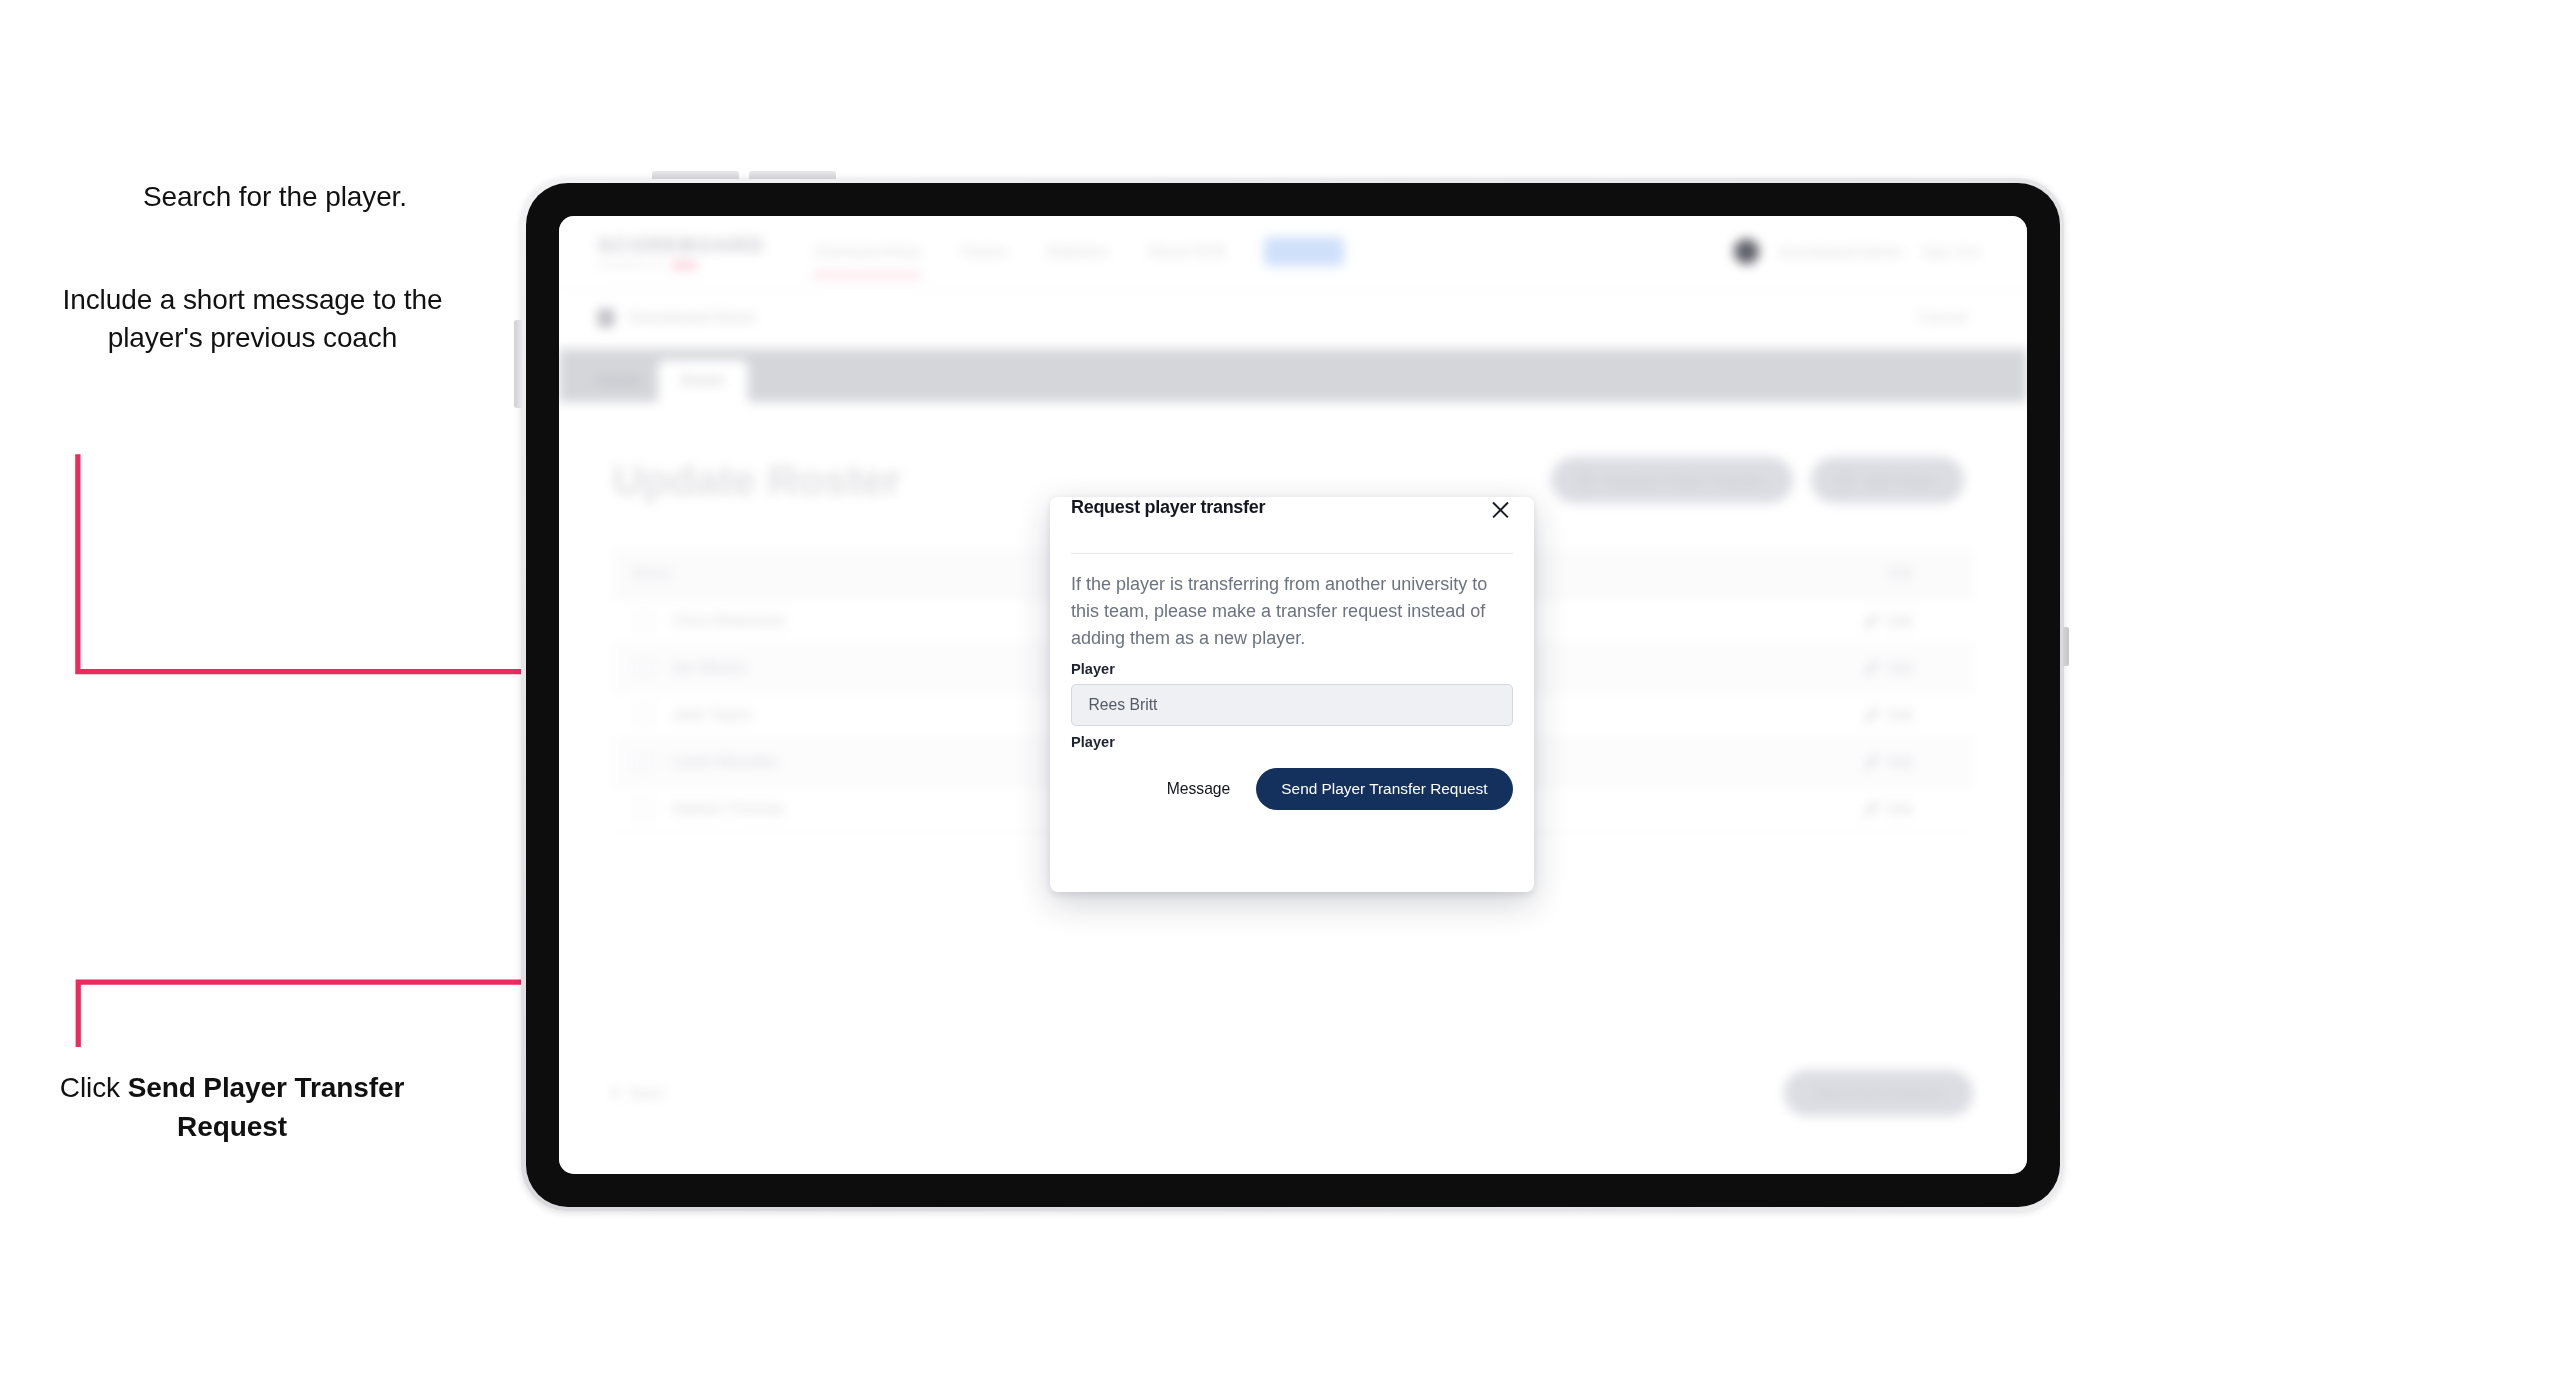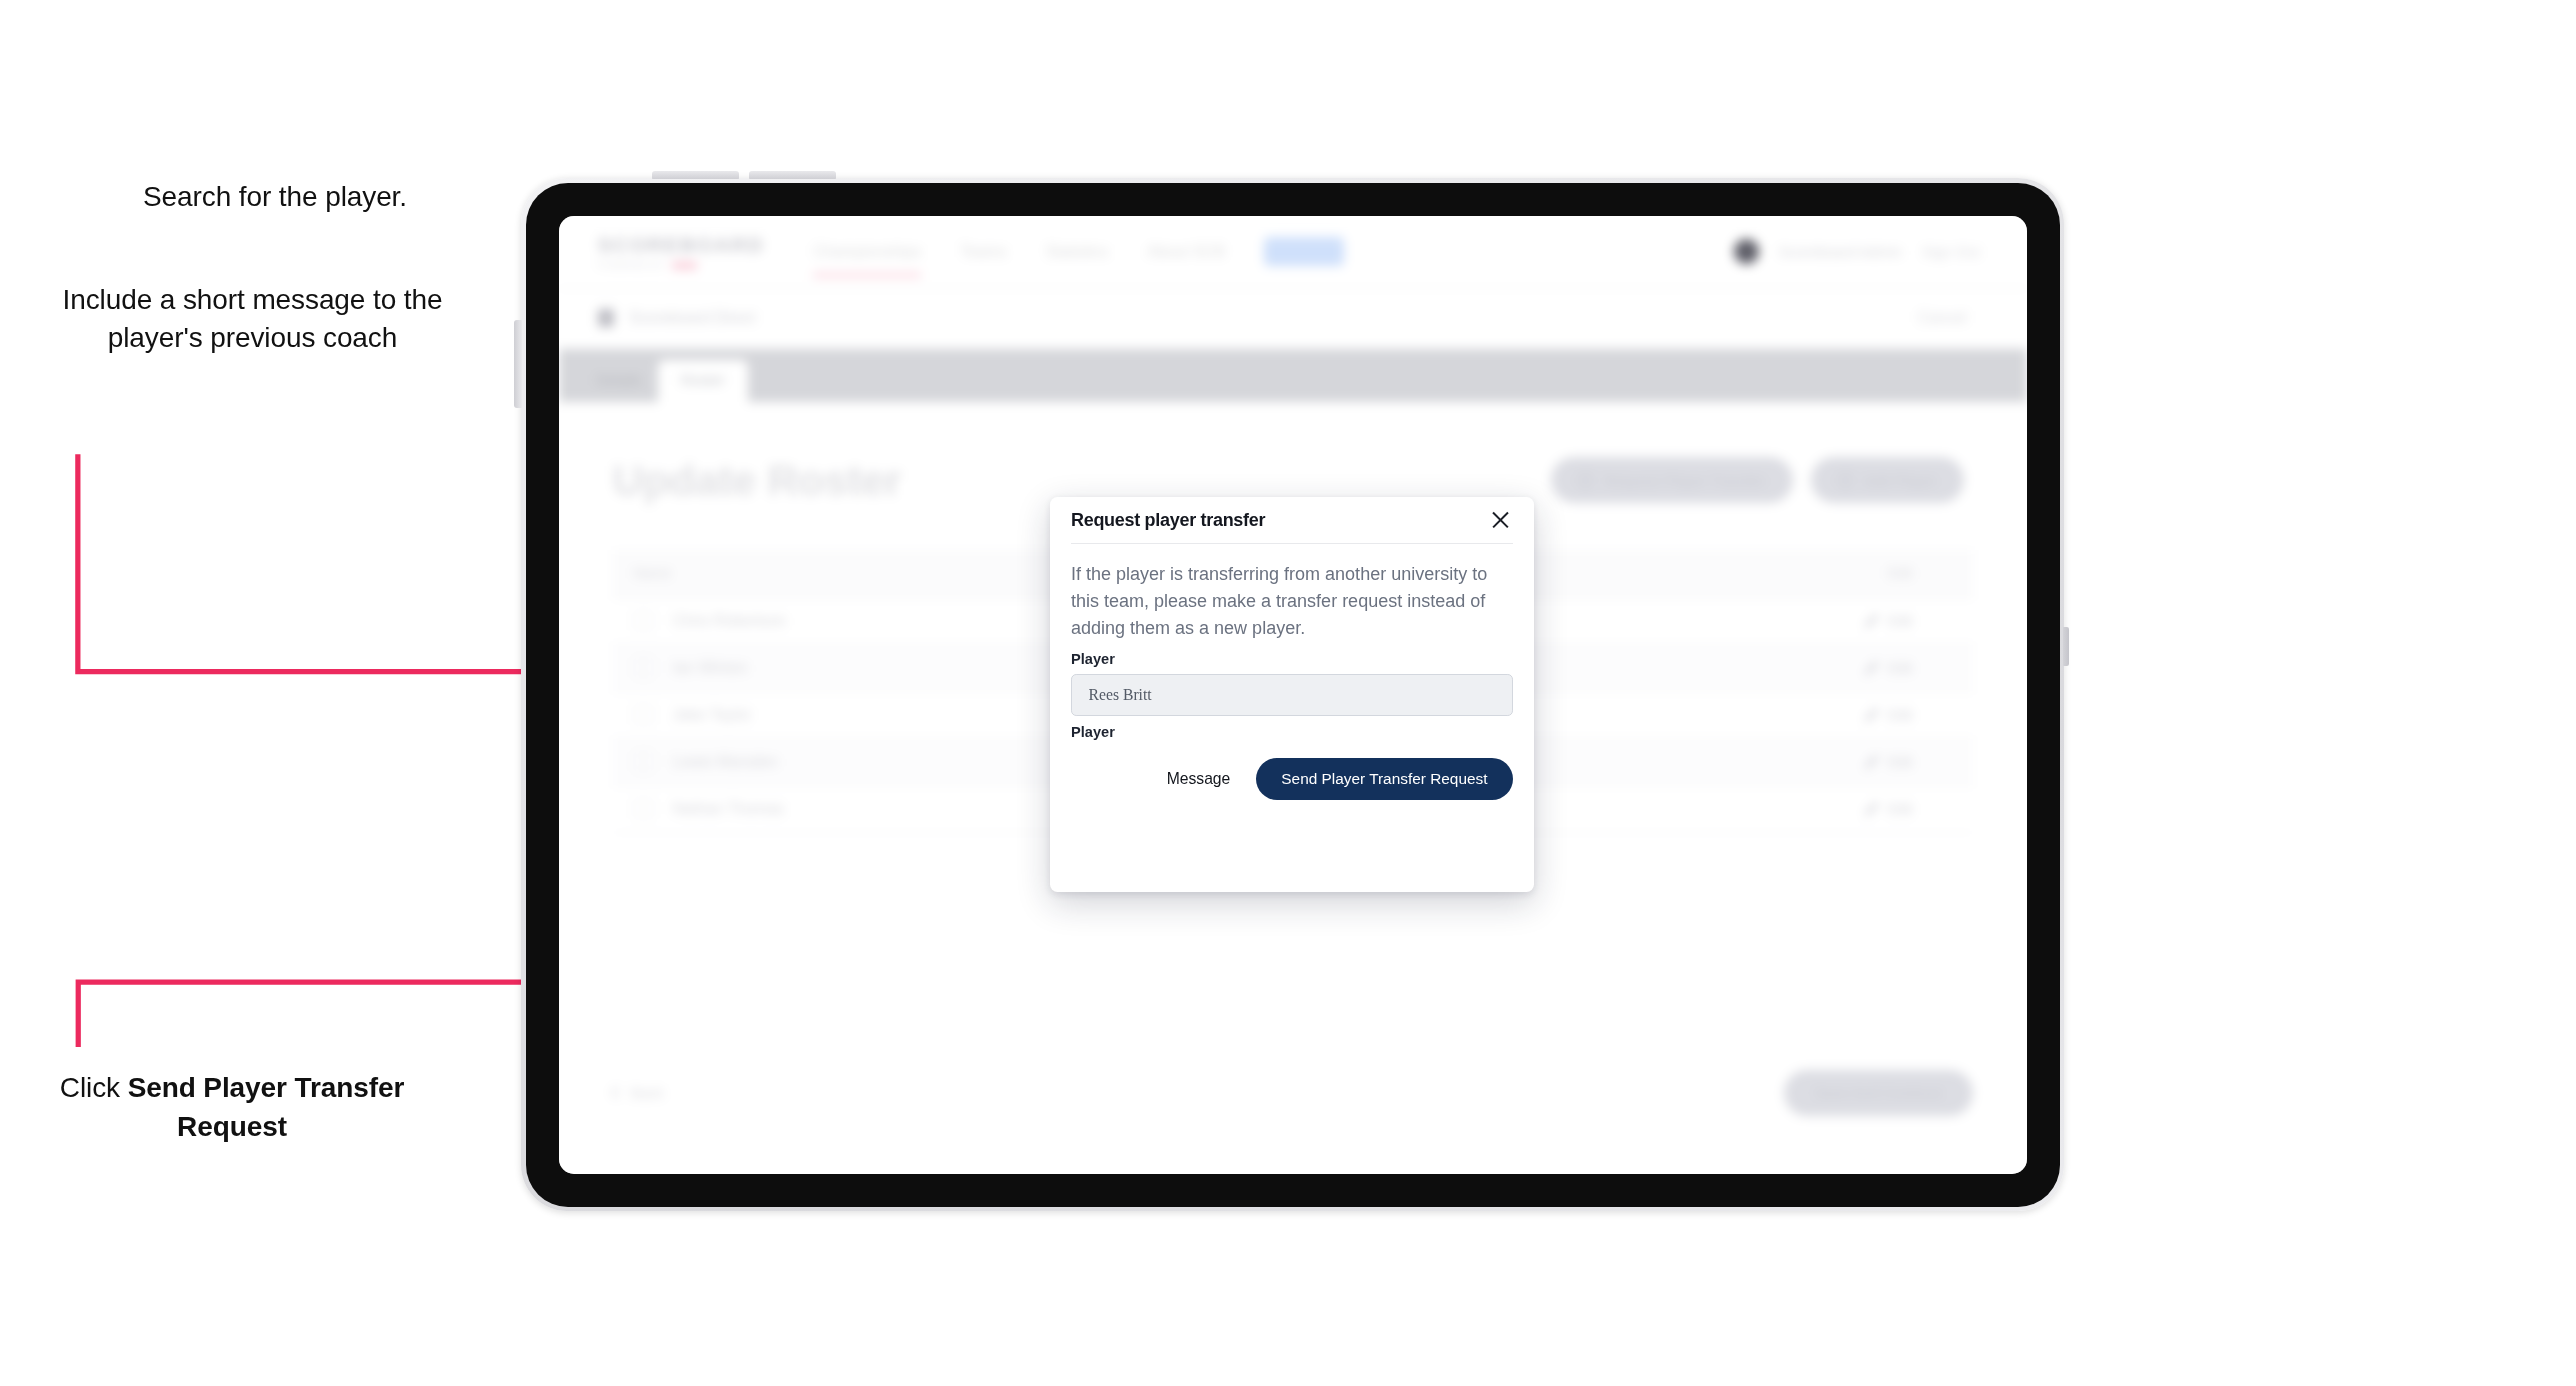--- a/index.html
+++ b/index.html
@@ -184,40 +184,40 @@
     width: 484px;
     height: 395px;
     background:#ffffff;
     border-radius: 7.5px;
     box-shadow: 0 10.5px 34px rgba(25,30,55,0.20), 0 2.2px 7.5px rgba(25,30,55,0.10);
     padding: 0 21px;
     z-index: 40;
     font-family: "Liberation Sans", sans-serif;
   }
   #modal-head {
-    display:flex; align-items:center; height: 47px;
+    display:flex; height: 57px;
     border-bottom: 0.7px solid #e8e9ec;
   }
   #modal-title { font-size: 18px; font-weight: 700; color:#14171f; letter-spacing:-0.3px;}
   #modal-close {
     margin-left:auto; width:25.5px; height:25.5px; position:relative; cursor:pointer;
   }
   #modal-close::before, #modal-close::after{
     content:""; position:absolute; left:2.2px; top:12px; width:21px; height:1.8px; background:#1b1e26;
   }
   #modal-close::before{ transform: rotate(45deg); }
   #modal-close::after { transform: rotate(-45deg); }
 
   #modal-desc {
     font-size: 18px; line-height: 1.52; color:#6b7280; margin-top: 16.5px; padding-right: 3px;
   }
   .field-label { font-size:14.6px; font-weight:700; color:#1d2330; margin-top: 8px; margin-bottom: 7.5px; }
   #player-input {
     width: 100%; height: 42px; background:#eef0f3; border:0.7px solid #d3d7de; border-radius:5.2px;
-    font-size:15.7px; color:#535a66; padding: 0 16.5px; font-family:Liberation Serif, serif;
+    font-size:15.7px; color:#535a66; padding: 0 16.5px; font-family:Liberation Sans, sans-serif;
     outline:none;
   }
   #message-box {
     width:100%; height: 100px; border:1.2px solid #3d434e; border-radius:3.7px;
     background:#fff; padding: 9px 13.5px; font-size:14.6px; line-height:1.68; color:#606873;
     font-family:"Liberation Sans", sans-serif; resize:none; outline:none; overflow:hidden;
     position:relative;
   }
   #msg-wrap { position:relative; }
   #msg-resize {

